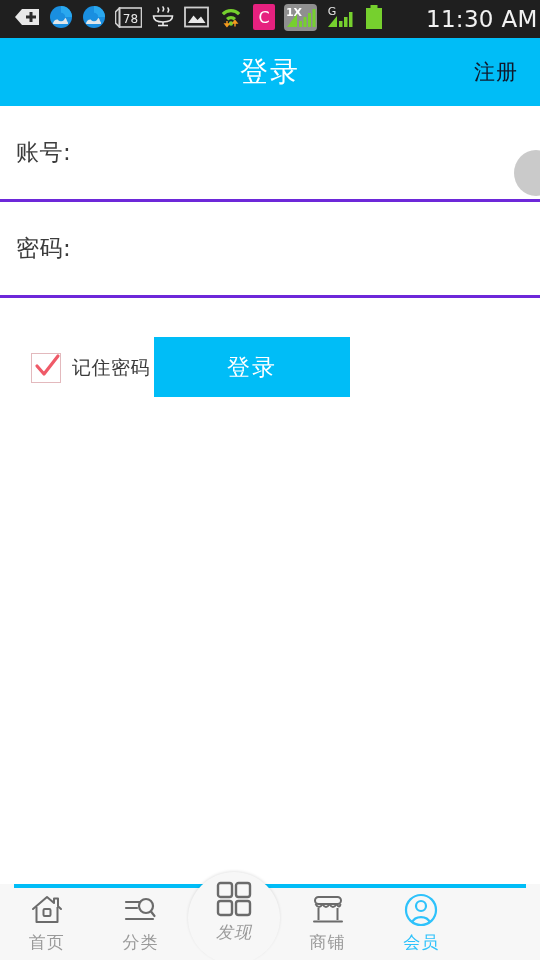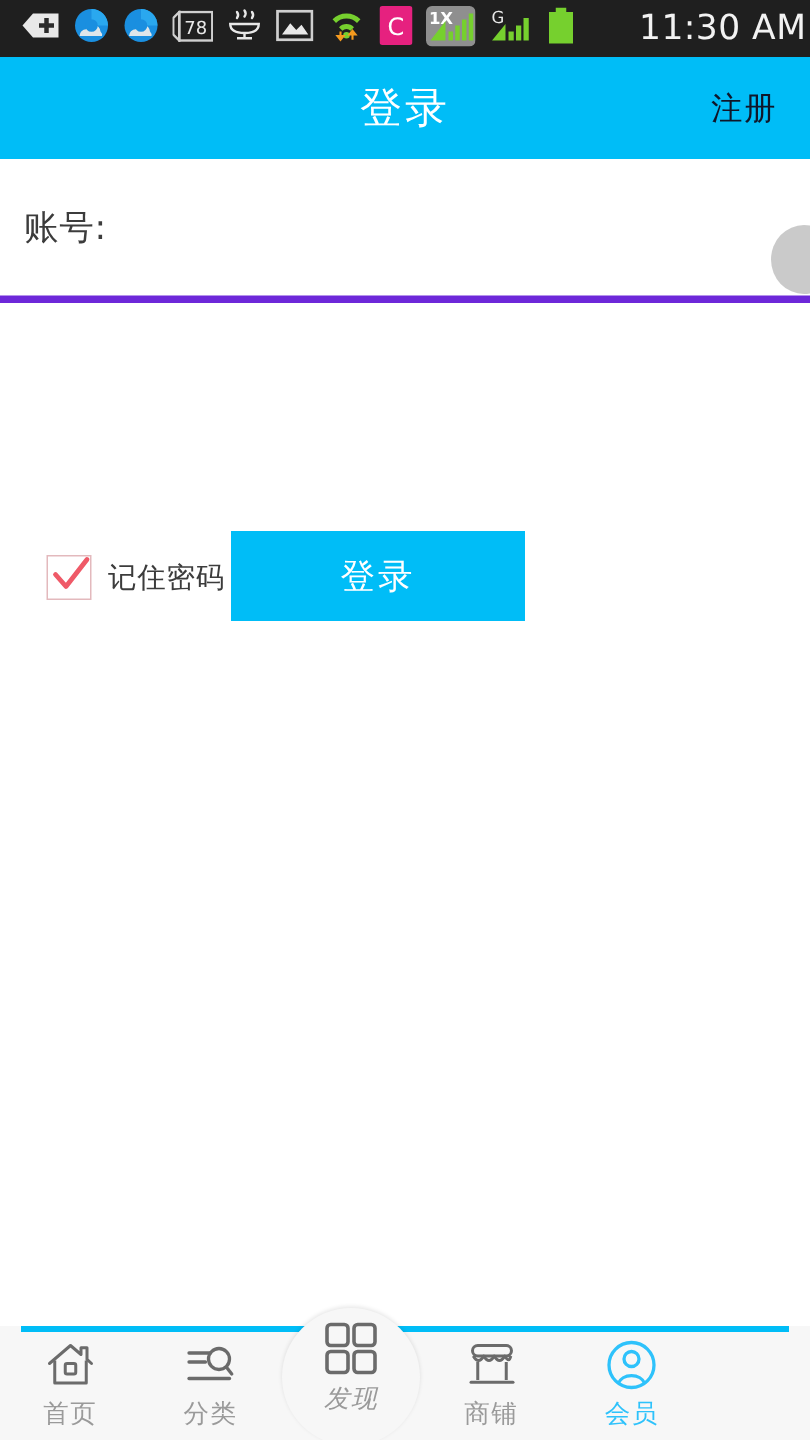--- a/index.html
+++ b/index.html
@@ -78,21 +78,21 @@
     position: absolute;
     top: 106px; left: 0;
     width: 540px;
   }
   .field-row {
     position: relative;
     height: 96px;
     display: flex;
     align-items: center;
     padding: 0 16px;
-    border-bottom: 5px solid #6d28d9;
+    border-bottom: 3px solid #6d28d9;
     background: #ffffff;
   }
   .field-label {
     color: #3c3c3c;
     font-size: 23px;
     letter-spacing: 0.5px;
     white-space: nowrap;
   }
   .field-input {
     flex: 1;
@@ -115,21 +115,21 @@
     width: 44px;
     height: 46px;
     border-radius: 50%;
     background: #b5b5b5;
     opacity: 0.72;
   }
 
   
   .options {
     position: absolute;
-    top: 354px; left: 0;
+    top: 337px; left: 0;
     width: 540px;
     height: 62px;
     display: flex;
     align-items: center;
   }
   .remember {
     display: flex;
     align-items: center;
     margin-left: 31px;
   }
@@ -347,20 +347,24 @@
   </div>
 
   <div class="form">
 
     <div class="field-row">
       <span class="field-label">账号:</span>
       <input class="field-input" type="text" placeholder="" style="">
       <div class="scroll-thumb"></div>
     </div>
 
+    <div class="field-row">
+      <span class="field-label">密码:</span>
+      <input class="field-input" type="password" placeholder="" style="">
+    </div>
 
   </div>
 
   <div class="options">
 
     <div class="remember">
       <span class="checkbox">
         <svg width="28" height="30" viewBox="0 0 28 30">
           <path d="M4 15 L11 23 L25 5" fill="none" stroke="#ef5a68" stroke-width="3.2" stroke-linecap="round" stroke-linejoin="round"></path>
         </svg>

